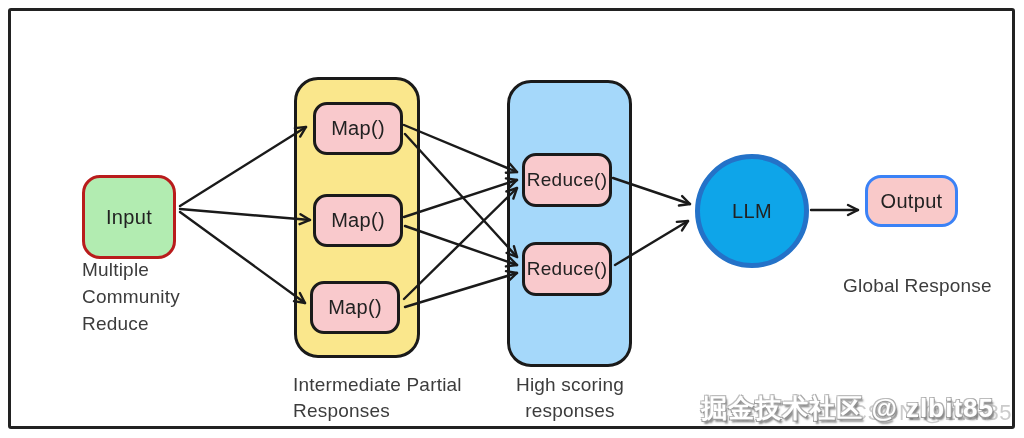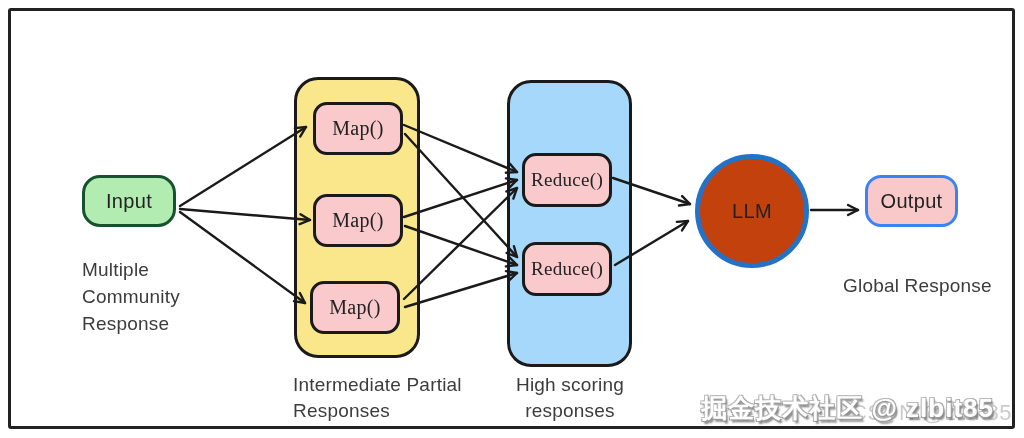--- a/index.html
+++ b/index.html
@@ -11,47 +11,47 @@
   .frame {
     position: absolute; left: 8px; top: 8px; right: 9px; bottom: 9px;
     border: 3px solid #222222; border-radius: 3px; background: #ffffff;
   }
   .node {
     position: absolute; display: flex; align-items: center; justify-content: center;
     box-sizing: border-box; z-index: 2;
   }
   .node-label { font-size: 20px; color: #222222; letter-spacing: 0.3px; }
   .input-box {
-    left: 82px; top: 175px; width: 94px; height: 52px;
-    background: #b2ecb1; border: 3px solid #14532d; border-radius: 18px;
+    left: 82px; top: 175px; width: 94px; height: 84px;
+    background: #b2ecb1; border: 3px solid #b91c1c; border-radius: 18px;
   }
   .map-container {
     position: absolute; left: 294px; top: 77px; width: 126px; height: 281px;
     background: #fae78c; border: 3px solid #1a1a1a; border-radius: 24px;
     box-sizing: border-box; z-index: 1;
   }
   .reduce-container {
     position: absolute; left: 507px; top: 80px; width: 125px; height: 287px;
     background: #a5d8fa; border: 3px solid #1a1a1a; border-radius: 24px;
     box-sizing: border-box; z-index: 1;
   }
   .pink-box {
-    background: #f9c9cc; border: 3px solid #1a1a1a; border-radius: 14px; font-family: Liberation Serif, serif;
+    background: #f9c9cc; border: 3px solid #1a1a1a; border-radius: 14px;
   }
   .map-box { width: 90px; height: 53px; }
   .map-1 { left: 313px; top: 102px; }
   .map-2 { left: 313px; top: 194px; }
   .map-3 { left: 310px; top: 281px; }
   .reduce-box { width: 90px; height: 54px; }
   .reduce-box .node-label { font-size: 19px; }
   .reduce-1 { left: 522px; top: 153px; }
   .reduce-2 { left: 522px; top: 242px; }
   .llm-circle {
     left: 695px; top: 154px; width: 114px; height: 114px;
-    background: #c2410c; border: 5px solid #2472c8; border-radius: 50%;
+    background: #0ea5e9; border: 5px solid #2472c8; border-radius: 50%;
   }
   .output-box {
     left: 865px; top: 175px; width: 93px; height: 52px;
     background: #f9c9c9; border: 3px solid #3b82f6; border-radius: 16px;
   }
   .caption {
     position: absolute; font-size: 19px; line-height: 27px; color: #3c3c3c;
     z-index: 2; letter-spacing: 0.2px;
   }
   .caption-input { left: 82px; top: 256px; width: 125px; }
@@ -102,21 +102,21 @@
 </div>
 
 <div class="node llm-circle">
   <span class="node-label">LLM</span>
 </div>
 
 <div class="node output-box">
   <span class="node-label">Output</span>
 </div>
 
-<div class="caption caption-input">Multiple Community Response</div>
+<div class="caption caption-input">Multiple Community Reduce</div>
 <div class="caption caption-map">Intermediate Partial Responses</div>
 <div class="caption caption-reduce">High scoring responses</div>
 <div class="caption caption-output">Global Response</div>
 
 <svg class="arrows" width="1024" height="438" viewBox="0 0 1024 438">
   <defs>
     <marker id="vhead" markerUnits="userSpaceOnUse" markerWidth="18" markerHeight="18" refX="13" refY="8" orient="auto">
       <path d="M3,3 L13,8 L3,13" fill="none" stroke="#1a1a1a" stroke-width="2.4" stroke-linecap="round" stroke-linejoin="round"></path>
     </marker>
   </defs>

